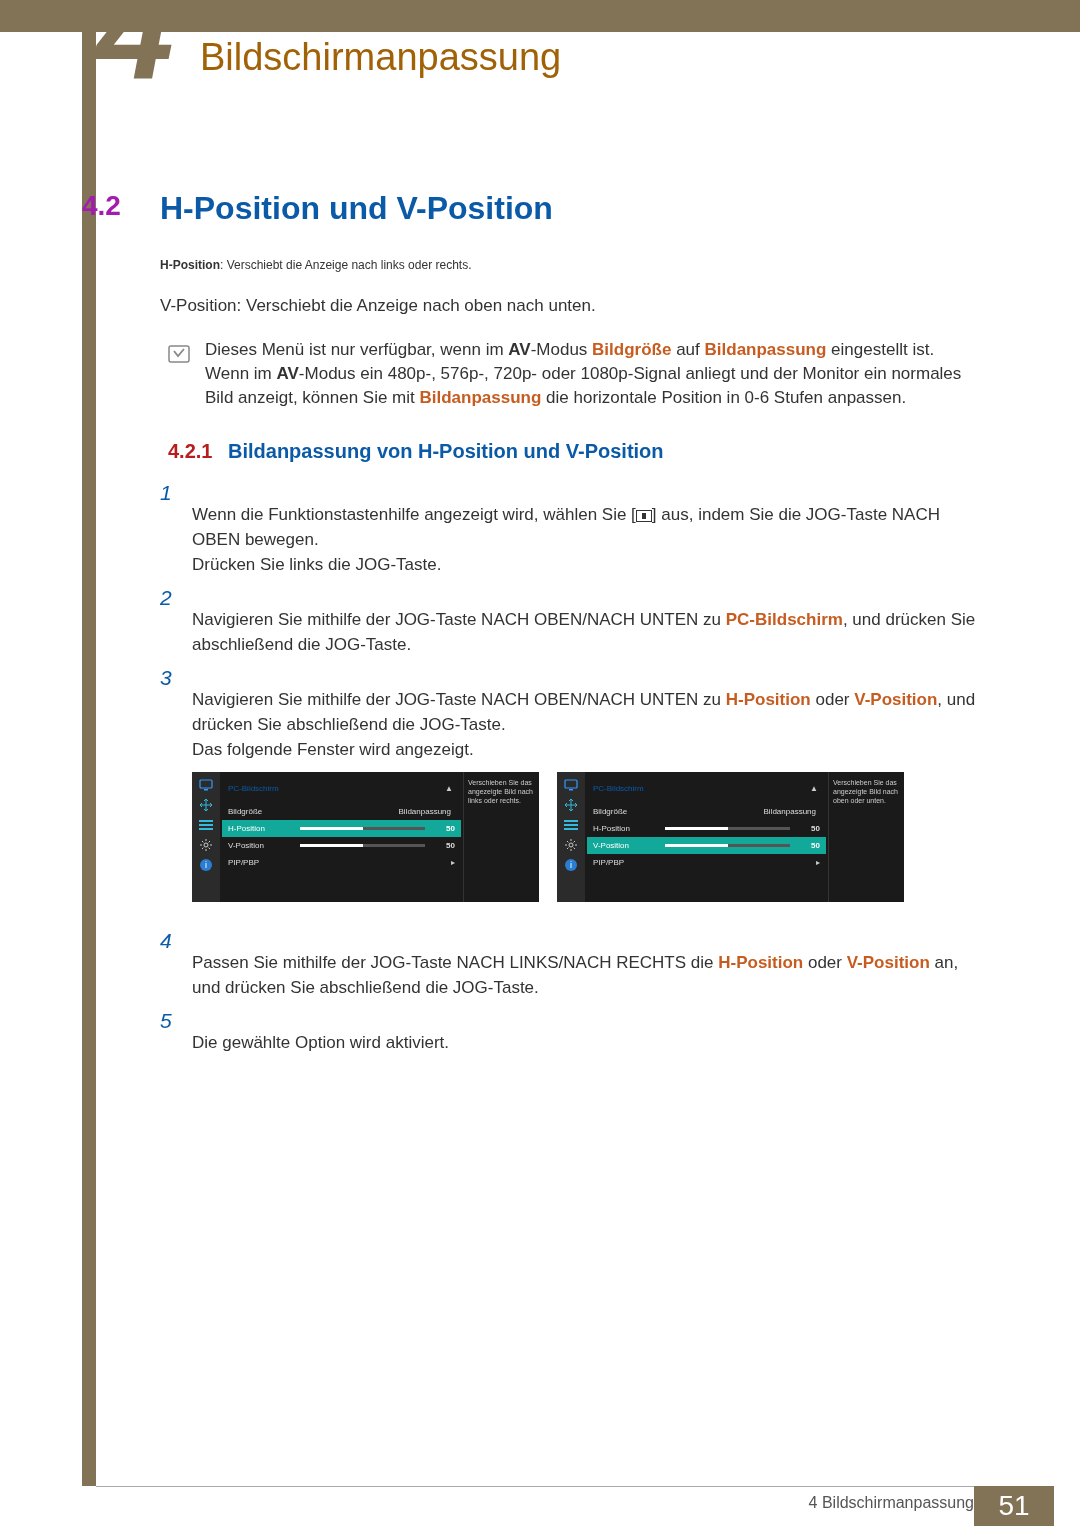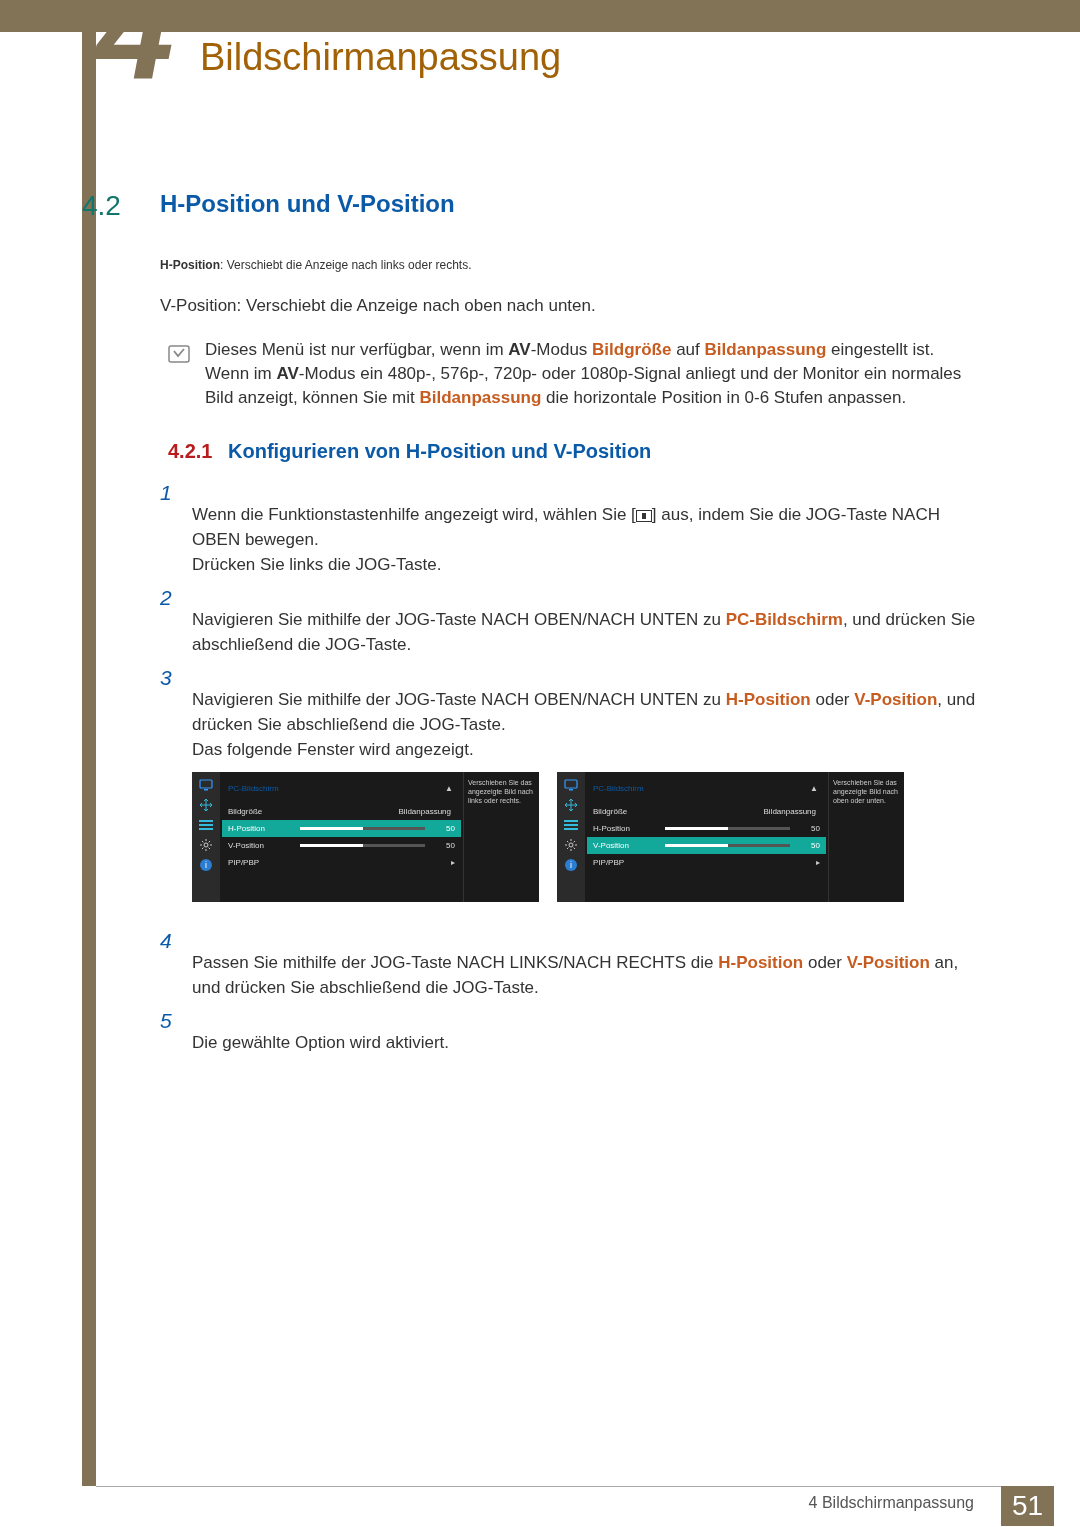--- a/index.html
+++ b/index.html
@@ -36,27 +36,27 @@
     position: absolute;
     left: 200px; top: 36px;
     font-size: 38px;
     color: #a16207;
     z-index: 3;
   }
   .section-num {
     position: absolute;
     left: 82px; top: 190px;
     font-size: 28px;
-    font-weight: normal;
-    color: #0f766e;
+    font-weight: bold;
+    color: #a21caf;
   }
   .section-title {
     position: absolute;
     left: 160px; top: 190px;
-    font-size: 24px;
+    font-size: 32px;
     font-weight: bold;
     color: #0a5aa8;
   }
   .body1 {
     position: absolute;
     left: 160px; top: 258px;
     font-size: 12px;
   }
   .body1 .bold { font-weight: bold; }
   .body2 {
@@ -191,21 +191,21 @@
     background: #555;
     margin: 0 6px 0 0;
     position: relative;
   }
   .osd-row .slider .fill {
     position: absolute;
     left: 0; top: 0; height: 100%;
     width: 50%;
     background: #fff;
   }
-  .osd-row .num { width: 24px; text-align: right; }
+  .osd-row .num { width: 24px; text-align: right; font-weight: bold; }
   .osd-row .chev { width: 20px; text-align: right; color: #ccc; }
   .osd-desc {
     width: 76px;
     background: #1a1a1a;
     font-size: 7px;
     color: #ccc;
     padding: 6px 4px;
     border-left: 1px solid #333;
     line-height: 9px;
   }
@@ -217,21 +217,21 @@
   }
   .footer-text {
     position: absolute;
     right: 106px; top: 1494px;
     font-size: 16px;
     color: #555;
   }
   .footer-pagenum-box {
     position: absolute;
     right: 26px; top: 1486px;
-    width: 53px; height: 40px;
+    width: 80px; height: 40px;
     background: #827356;
     color: #fff;
     font-size: 28px;
     display: flex;
     align-items: center;
     justify-content: center;
   }
 </style>
 </head>
 <body>
@@ -255,21 +255,21 @@
   <svg viewBox="0 0 24 24">
       <rect x="2" y="4" width="20" height="16" rx="2" fill="none" stroke="#888" stroke-width="1.5"></rect>
       <path d="M7 9 L11 14 L17 7" fill="none" stroke="#888" stroke-width="1.8"></path>
     </svg>
 </div>
 <div class="note-text">
   <span>Dieses Menü ist nur verfügbar, wenn im </span><span class="bold">AV</span><span>-Modus </span><span class="hl">Bildgröße</span><span> auf </span><span class="hl">Bildanpassung</span><span> eingestellt ist. Wenn im </span><span class="bold">AV</span><span>-Modus ein 480p-, 576p-, 720p- oder 1080p-Signal anliegt und der Monitor ein normales Bild anzeigt, können Sie mit </span><span class="hl">Bildanpassung</span><span> die horizontale Position in 0-6 Stufen anpassen.</span>
 </div>
 
 <div class="subsec-num">4.2.1</div>
-<div class="subsec-title">Konfigurieren von H-Position und V-Position</div>
+<div class="subsec-title">Bildanpassung von H-Position und V-Position</div>
 
 <div class="steps">
 
   <div class="step">
     <div class="step-num">1</div>
     <div class="step-text">
       <span>Wenn die Funktionstastenhilfe angezeigt wird, wählen Sie [</span><span class="menu-icon-inline"></span><span>] aus, indem Sie die JOG-Taste NACH OBEN bewegen.</span><br>
       <span>Drücken Sie links die JOG-Taste.</span>
     </div>
   </div>

